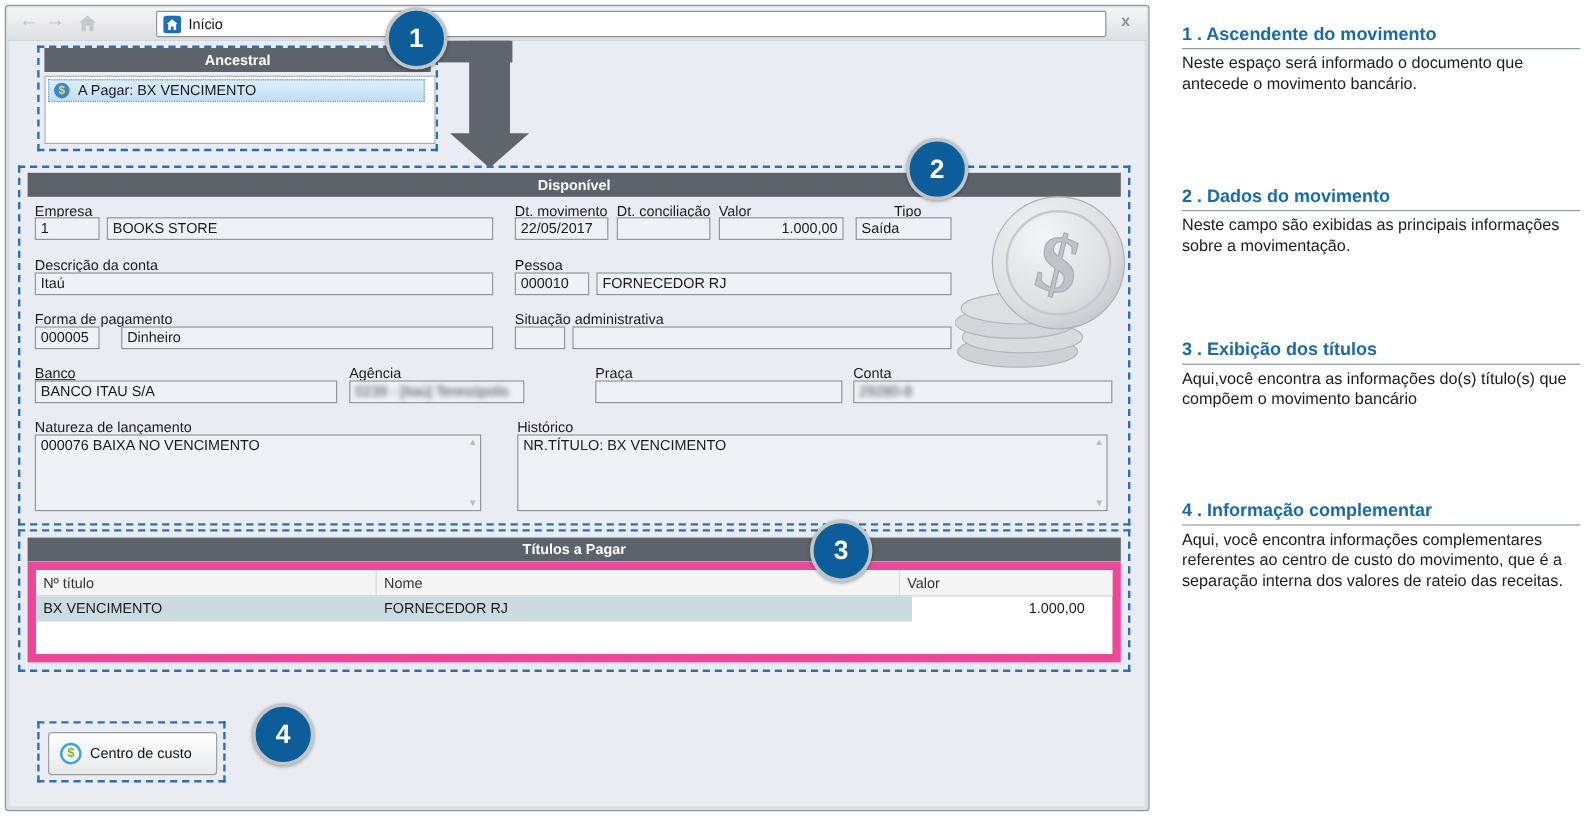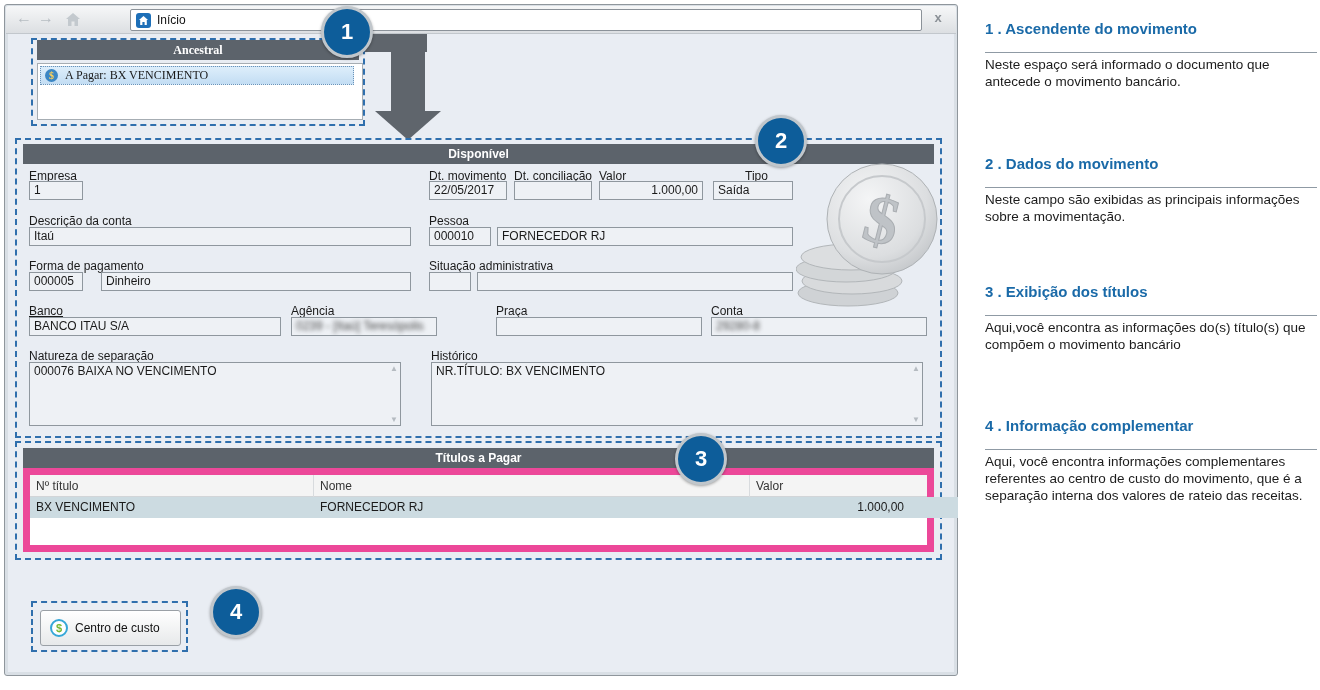--- a/index.html
+++ b/index.html
@@ -64,35 +64,35 @@
   .sb-up, .sb-dn { position:absolute; right:2px; font-size:8px; color:#b5bbc1; }
   .sb-up { top:1px; } .sb-dn { bottom:1px; }
 
   
   .ttable { position:absolute; left:6px; top:25px; right:6px; height:84px;
     background:#ffffff; border:7px solid #ec4899; }
   .thead { position:absolute; left:0; top:0; right:0; height:22px; background:#f4f4f4;
     border-bottom:1px solid #d2d5d8; }
   .thc { position:absolute; top:0; height:22px; line-height:22px; padding-left:6px;
     border-right:1px solid #d8dbde; color:#333; }
-  .trow { position:absolute; left:0; top:22px; width:928px; height:21px;
+  .trow { position:absolute; left:0; top:22px; width:730px; height:21px;
     background:#ccdbe1; line-height:21px; }
   .tc { position:absolute; top:0; height:21px; overflow:hidden; white-space:nowrap; }
 
   
   .cc-btn { position:absolute; left:7px; top:7px; width:141px; height:36px;
     background:linear-gradient(#ffffff,#e7e9ea); border:1px solid #9aa0a6;
     border-radius:3px; line-height:34px; padding-left:34px; color:#111; }
   .cc-ico { position:absolute; left:9px; top:8px; width:18px; height:18px; border-radius:50%;
     border:2px solid #35a7d7; color:#78b833; font-weight:bold; font-size:11px;
     text-align:center; line-height:15px; background:#fff; }
 
   
   .note { position:absolute; left:985px; width:332px; }
-  .note h3 { font-size:15px; font-weight:bold; color:#1a6aa8; padding-bottom:15px;
+  .note h3 { font-size:15px; font-weight:bold; color:#1a6aa8; padding-bottom:3px;
     border-bottom:1px solid #8f9aa4; margin-bottom:4px; white-space:nowrap; }
   .note p { font-size:13.5px; line-height:1.25; color:#1c1c1c; }
 </style>
 </head>
 <body>
 
 <div class="win">
 
   <div class="toolbar">
     <span class="nav-ico" style="left:10px;">←</span>
@@ -107,35 +107,36 @@
       </svg>
       <span class="tabtxt">Início</span>
     </div>
     <div class="closex">x</div>
   </div>
 
   <div class="arrow-h"></div>
   <div class="arrow-v"></div>
   <div class="arrow-head"></div>
 
-  <div class="dashed" style="left:26px; top:33px; width:334px; height:88px;font-family:Liberation Serif, serif;">
+  <div class="dashed" style="left:26px; top:33px; width:334px; height:88px;">
     <div class="secbar" style="left:4px; top:0px; width:322px;">Ancestral</div>
     <div class="anc-list">
       <div class="anc-item">
         <span class="coin-mini">$</span>
         <span>A Pagar: BX VENCIMENTO</span>
       </div>
     </div>
   </div>
 
   <div class="dashed" style="left:10px; top:133px; width:927px; height:300px;">
     <div class="secbar" style="left:6px; top:4px; width:911px;">Disponível</div>
 
     <span class="flabel" style="left:12px; top:29px;">Empresa</span>
     <div class="fbox" style="left:12px; top:41px; width:54px;">1</div>
+    <div class="fbox" style="left:72px; top:41px; width:322px;">BOOKS STORE</div>
 
     <span class="flabel" style="left:412px; top:29px;">Dt. movimento</span>
     <div class="fbox" style="left:412px; top:41px; width:78px;">22/05/2017</div>
 
     <span class="flabel" style="left:497px; top:29px;">Dt. conciliação</span>
     <div class="fbox" style="left:497px; top:41px; width:78px;"></div>
 
     <span class="flabel" style="left:582px; top:29px;">Valor</span>
     <div class="fbox right" style="left:582px; top:41px; width:104px;">1.000,00</div>
 
@@ -166,21 +167,21 @@
     </div>
 
     <span class="flabel" style="left:479px; top:164px;">Praça</span>
     <div class="fbox" style="left:479px; top:177px; width:206px;"></div>
 
     <span class="flabel" style="left:694px; top:164px;">Conta</span>
     <div class="fbox" style="left:694px; top:177px; width:216px;">
       <span class="blurred">29280-8</span>
     </div>
 
-    <span class="flabel" style="left:12px; top:209px;">Natureza de separação</span>
+    <span class="flabel" style="left:12px; top:209px;">Natureza de lançamento</span>
     <div class="farea" style="left:12px; top:222px; width:372px;">
       <span>000076  BAIXA NO VENCIMENTO</span>
       <span class="sb-up">▲</span>
       <span class="sb-dn">▼</span>
     </div>
 
     <span class="flabel" style="left:414px; top:209px;">Histórico</span>
     <div class="farea" style="left:414px; top:222px; width:492px;">
       <span>NR.TÍTULO: BX VENCIMENTO</span>
       <span class="sb-up">▲</span>

